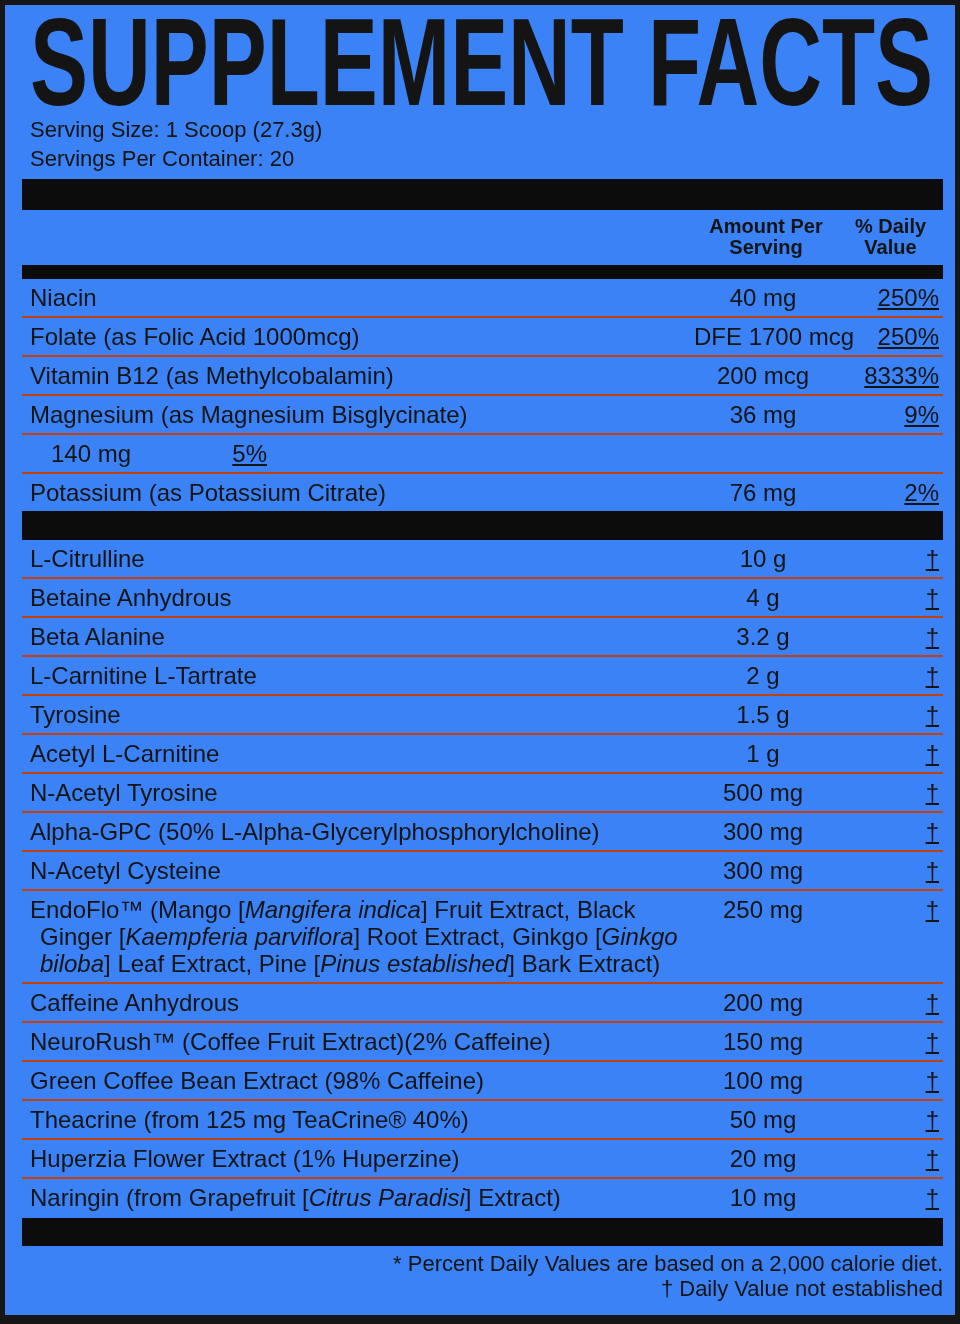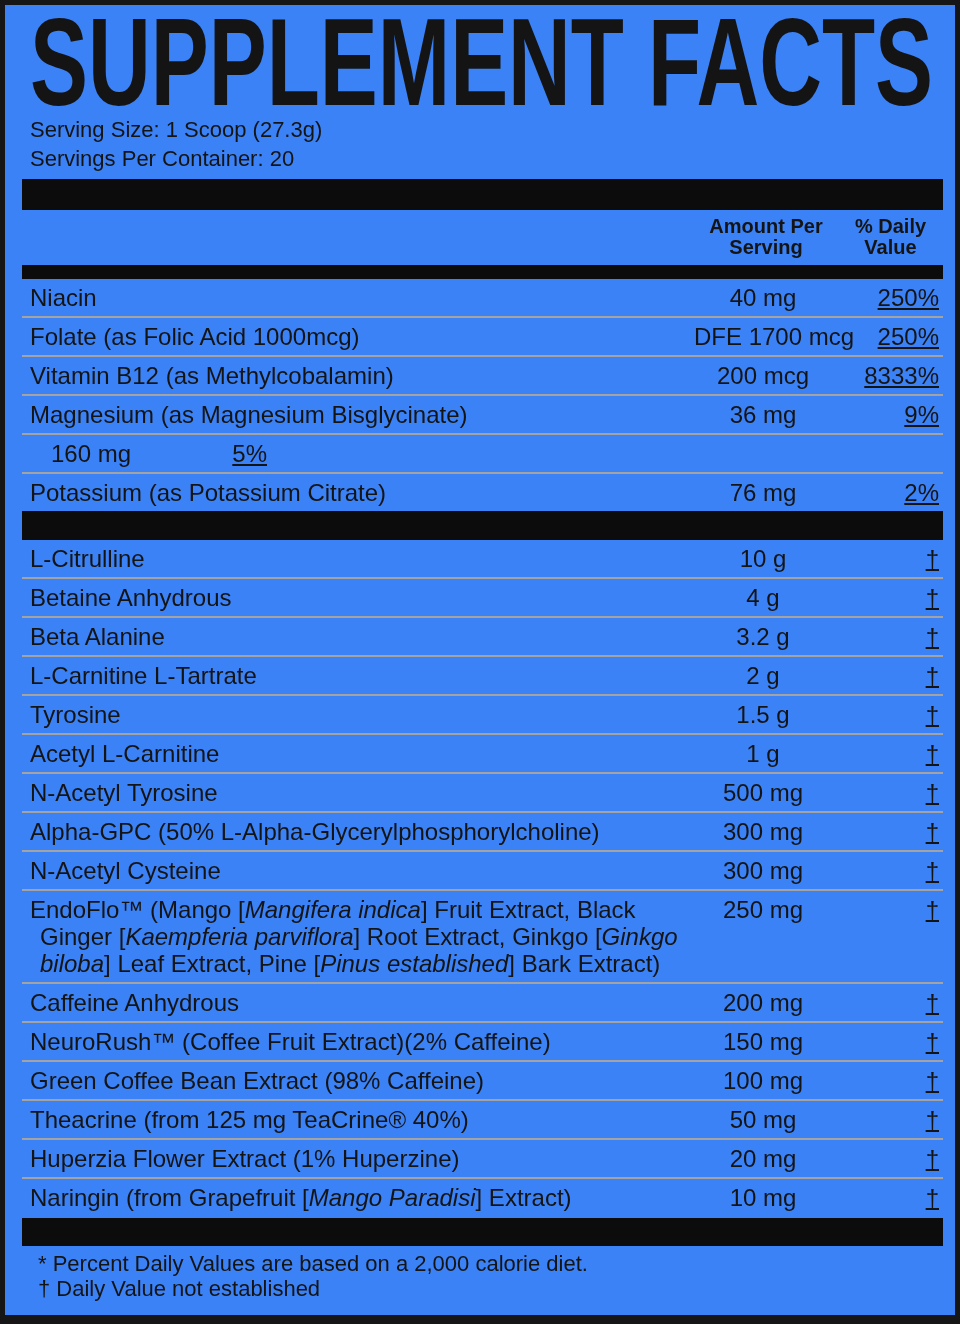--- a/index.html
+++ b/index.html
@@ -27,26 +27,26 @@
   .col-headers { display: flex; padding: 6px 0 7px 8px; align-items: center; }
   .col-headers .sp { flex: 1; }
   .colhead {
     font-weight: bold; font-size: 20px; line-height: 21px;
     white-space: pre-line; text-align: center;
   }
   .colhead.amt-h { width: 144px; }
   .colhead.dv-h { width: 105px; }
   .sec { width: 100%; }
   .row { display: flex; align-items: flex-start; font-size: 24px; line-height: 27px; padding: 5px 0; }
-  .sec .row + .row { border-top: 2px solid #a3a3a3; }
+  .sec .row + .row { border-top: 2px solid #c2410c; }
   .cell.name { flex: 1; padding-left: 18px; text-indent: -10px; padding-right: 8px; }
   .cell.amt { width: 144px; text-align: center; white-space: nowrap; padding-right: 6px; }
   .cell.dv  { width: 105px; text-align: right; white-space: nowrap; padding-right: 4px; text-decoration: underline; }
   .it { font-style: italic; }
-  .footnotes { margin: 5px 0 0 16px; font-size: 22px; line-height: 25px; }
+  .footnotes { margin: 5px 0 0 0; font-size: 22px; line-height: 25px; text-align: right; }
 </style>
 </head>
 <body>
 
 <div class="label">
 
   <svg class="title-svg" width="912" height="97" viewBox="0 0 912 97">
     <text x="0" y="90" font-size="124" font-weight="bold" fill="#141414" font-family="Liberation Sans, sans-serif" textLength="903" lengthAdjust="spacingAndGlyphs">SUPPLEMENT FACTS</text>
   </svg>
 
@@ -82,21 +82,21 @@
         <span class="cell name">Vitamin B12 (as Methylcobalamin)</span>
         <span class="cell amt">200 mcg</span>
         <span class="cell dv">8333%</span>
       </div>
     <div class="row">
         <span class="cell name">Magnesium (as Magnesium Bisglycinate)</span>
         <span class="cell amt">36 mg</span>
         <span class="cell dv">9%</span>
       </div>
     <div class="row">
-        <span class="cell amt">160 mg</span>
+        <span class="cell amt">140 mg</span>
         <span class="cell dv">5%</span>
       </div>
     <div class="row">
         <span class="cell name">Potassium (as Potassium Citrate)</span>
         <span class="cell amt">76 mg</span>
         <span class="cell dv">2%</span>
       </div>
   </div>
 
   <div class="bar bar-2"></div>
@@ -171,21 +171,21 @@
         <span class="cell name">Theacrine (from 125 mg TeaCrine® 40%)</span>
         <span class="cell amt">50 mg</span>
         <span class="cell dv">†</span>
       </div>
     <div class="row">
         <span class="cell name">Huperzia Flower Extract (1% Huperzine)</span>
         <span class="cell amt">20 mg</span>
         <span class="cell dv">†</span>
       </div>
     <div class="row">
-        <span class="cell name"><span>Naringin (from Grapefruit [</span><span class="it">Mango Paradisi</span><span>] Extract)</span></span>
+        <span class="cell name"><span>Naringin (from Grapefruit [</span><span class="it">Citrus Paradisi</span><span>] Extract)</span></span>
         <span class="cell amt">10 mg</span>
         <span class="cell dv">†</span>
       </div>
   </div>
 
   <div class="bar bar-3"></div>
 
   <div class="footnotes">
     <div>* Percent Daily Values are based on a 2,000 calorie diet.</div>
     <div>† Daily Value not established</div>

